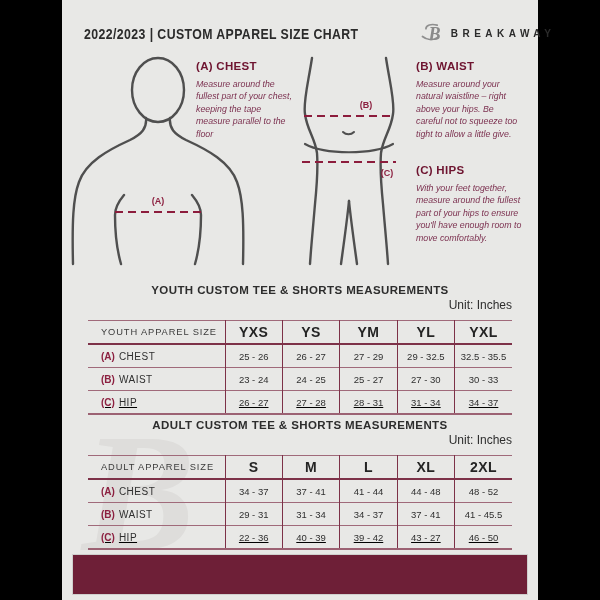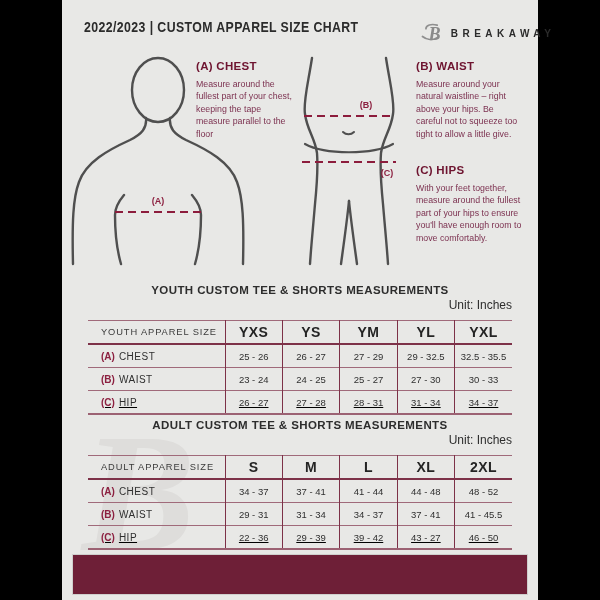--- a/index.html
+++ b/index.html
@@ -2,32 +2,32 @@
 <html><head>
 <meta charset="utf-8">
 <style>
   html,body{margin:0;padding:0;background:#000;}
   .stage{position:relative;width:600px;height:600px;background:#000;overflow:hidden;
          font-family:"Liberation Sans",sans-serif;}
   .doc{position:absolute;left:62px;top:0;width:476px;height:600px;background:#e8e8e6;}
 
   
   .hdr{position:absolute;left:22px;top:18px;right:8px;height:30px;display:flex;
-       justify-content:space-between;}
+       align-items:center;justify-content:space-between;}
   .hdr-title{font-weight:800;font-size:15px;color:#2b2b2b;letter-spacing:.5px;
        transform:scaleX(.82);transform-origin:left center;white-space:nowrap;}
   .brand{display:flex;align-items:center;gap:6px;}
   .brand-name{font-weight:bold;font-size:10px;letter-spacing:4.5px;color:#2b2b2b;}
 
   
   .diagrams{position:absolute;left:0;top:52px;width:476px;height:216px;}
   .fig{position:absolute;}
   .guide{position:absolute;}
   .guide h3{margin:0 0 6px 0;font-size:11.5px;font-weight:bold;color:#6e1430;letter-spacing:.3px;}
-  .guide p{margin:0;font-size:8.8px;color:#7c3150;line-height:1.42;}
+  .guide p{margin:0;font-size:8.8px;font-style:italic;color:#7c3150;line-height:1.42;}
 
   
   .tsection{position:absolute;left:26px;width:424px;z-index:2;margin-top:8px;}
   .tbl-title{font-size:11.5px;font-weight:bold;color:#2d2d2d;text-align:center;letter-spacing:.4px;}
   .tbl-unit{font-size:12px;color:#2d2d2d;text-align:right;margin-top:2px;}
   table{border-collapse:collapse;table-layout:fixed;width:424px;margin-top:8px;}
   col.c0{width:137px;}
   td{height:22px;padding:0;font-size:9.5px;color:#2f2f2f;text-align:center;vertical-align:middle;}
   tr{border-top:1px solid #a06a7a;}
   tr.head{border-top:1px solid #a06a7a;}
@@ -204,21 +204,21 @@
           <td class="rowhead"><span class="key">(B)</span><span class="mlabel">WAIST</span></td>
           <td class="v">29 - 31</td>
           <td class="v">31 - 34</td>
           <td class="v">34 - 37</td>
           <td class="v">37 - 41</td>
           <td class="v">41 - 45.5</td>
         </tr>
         <tr class="last">
           <td class="rowhead"><span class="key">(C)</span><span class="mlabel">HIP</span></td>
           <td class="v">22 - 36</td>
-          <td class="v">29 - 39</td>
+          <td class="v">40 - 39</td>
           <td class="v">39 - 42</td>
           <td class="v">43 - 27</td>
           <td class="v">46 - 50</td>
         </tr>
       </tbody>
         </table>
     </div>
 
     <div class="footer-bar"></div>
   </div>

